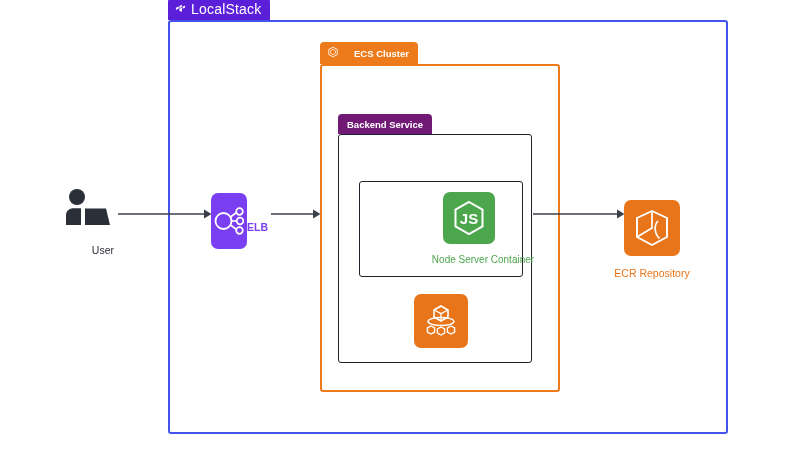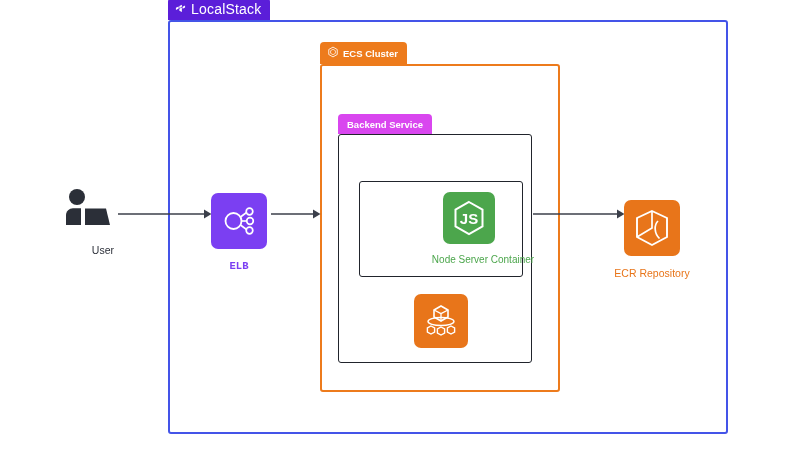--- a/index.html
+++ b/index.html
@@ -70,21 +70,21 @@
   .ecs-badge {
     position: absolute;
     left: 320px;
     top: 64px;
     height: 22px;
     transform: translateY(-100%);
     background: #ed7b1c;
     border-radius: 4px 4px 0 0;
     display: flex;
     align-items: center;
-    gap: 4px;
+    gap: 15px;
     padding: 0 9px 0 7px;
     box-sizing: border-box;
   }
   .ecs-badge .ecs-label {
     color: #ffffff;
     font-size: 9.5px;
     font-weight: bold;
     white-space: nowrap;
   }
 
@@ -98,21 +98,21 @@
     border: 1.5px solid #21242c;
     border-radius: 3px;
     box-sizing: border-box;
   }
   .service-badge {
     position: absolute;
     left: 338px;
     top: 134px;
     height: 20px;
     transform: translateY(-100%);
-    background: #d946ef;
+    background: #701a75;
     border-radius: 4px 4px 0 0;
     display: flex;
     align-items: center;
     padding: 0 9px;
     box-sizing: border-box;
   }
   .service-badge .svc-label {
     color: #ffffff;
     font-size: 9.5px;
     font-weight: bold;
@@ -208,23 +208,22 @@
     color: #2b2f38;
   }
 
   
   .elb-group {
     position: absolute;
     left: 211px;
     top: 193px;
     width: 56px;
     display: flex;
-    flex-direction: column;
-    align-items: center;
-    font-family: Liberation Mono, monospace;
+    flex-direction: row;
+    align-items: center;
   }
   .elb-icon {
     width: 56px;
     height: 56px;
     background: #7b3ff2;
     border-radius: 7px;
     display: flex;
     align-items: center;
     justify-content: center;
   }

